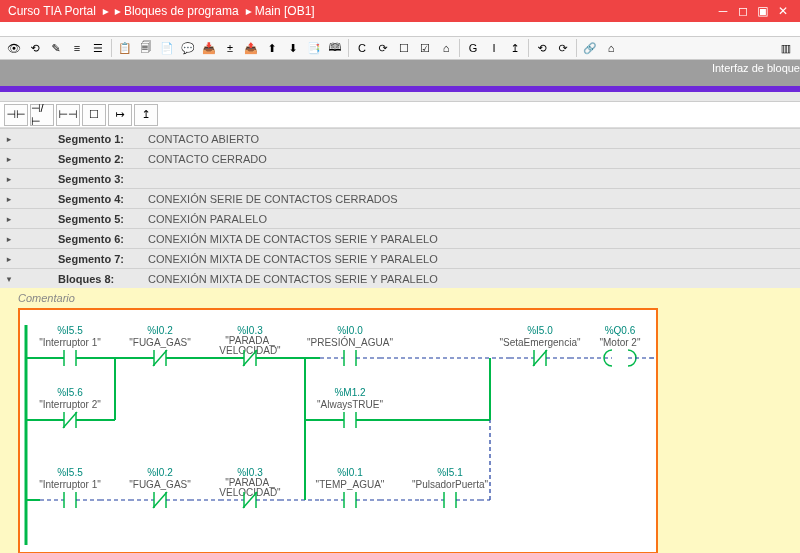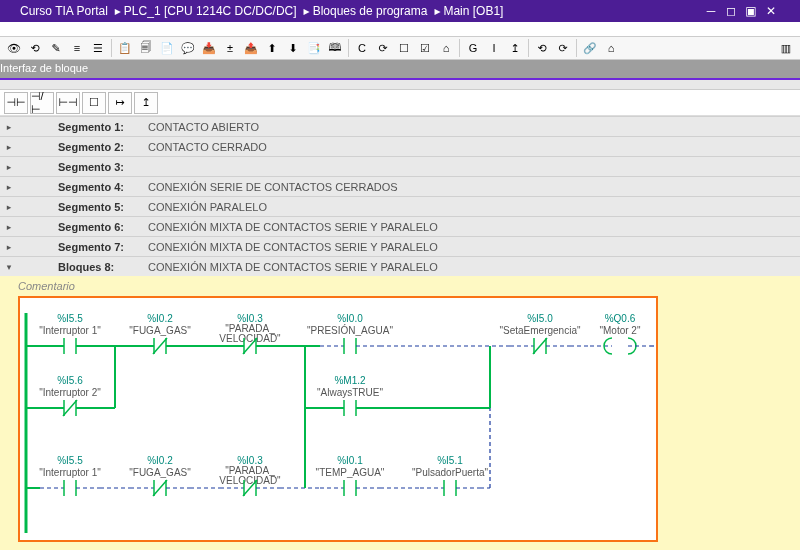--- a/index.html
+++ b/index.html
@@ -1,26 +1,26 @@
 <!DOCTYPE html>
 <html><head>
 <meta charset="utf-8">
 <style>
   * { box-sizing: border-box; margin: 0; padding: 0; font-family: "Segoe UI", Tahoma, sans-serif; }
   body { width: 800px; height: 553px; background: #f0f0f0; overflow: hidden; font-size: 11px; }
-  .titlebar { background: #4c1d95; color: #fff; height: 22px; display: flex; align-items: center; padding: 0 20px; font-size: 12px; }
+  .titlebar { background: #ef4444; color: #fff; height: 22px; display: flex; align-items: center; padding: 0 8px; font-size: 12px; }
   .titlebar .crumb { margin-right: 4px; }
   .titlebar .arrow { margin: 0 3px; }
   .titlebar .spacer { flex: 1; }
   .titlebar .winbtn { width: 18px; height: 14px; display: inline-flex; align-items: center; justify-content: center; margin-left: 2px; }
   .gap { height: 14px; background: #fff; }
   .toolbar { background: #f7f7f7; border-top: 1px solid #ccc; border-bottom: 1px solid #ccc; height: 24px; display: flex; align-items: center; padding: 0 4px; gap: 1px; }
   .tb-btn { width: 20px; height: 20px; display: inline-flex; align-items: center; justify-content: center; border: 1px solid transparent; }
   .tb-sep { width: 1px; height: 18px; background: #ccc; margin: 0 2px; }
-  .interfacebar { background: #9e9e9e; color: #fff; text-align: left; font-size: 11px; height: 20px; line-height: 16px; border-bottom: 2px solid #6d28d9; }
+  .interfacebar { background: #9e9e9e; color: #fff; text-align: right; font-size: 11px; height: 32px; line-height: 16px; border-bottom: 6px solid #6d28d9; }
   .thinbar { height: 10px; background: #e8e8e8; border-bottom: 1px solid #ccc; }
   .ladder-toolbar { background: #fff; height: 26px; display: flex; align-items: center; padding: 2px 4px; gap: 2px; border-bottom: 1px solid #ddd; }
   .lad-btn { width: 24px; height: 22px; border: 1px solid #bbb; background: #fdfdfd; display: inline-flex; align-items: center; justify-content: center; font-size: 11px; }
   .segments { background: #fff; height: calc(553px - 22px - 14px - 24px - 16px - 10px - 26px); overflow-y: scroll; position: relative; }
   .segment-row { display: flex; align-items: center; height: 20px; background: #e9e9e9; border-top: 1px solid #d0d0d0; font-size: 11px; }
   .seg-caret { width: 18px; text-align: center; color: #555; font-size: 9px; }
   .seg-label { width: 90px; font-weight: bold; color: #333; margin-left: 40px; }
   .seg-desc { color: #555; }
   .seg-body { background: #fef9c3; padding: 4px 8px 8px 18px; }
   .comment { color: #888; font-style: italic; font-size: 11px; margin-bottom: 4px; }
@@ -33,21 +33,20 @@
   .wire-on { stroke: #00b84a; stroke-width: 2; fill: none; }
   .wire-off { stroke: #1a3a9e; stroke-width: 1.2; fill: none; stroke-dasharray: 4 3; }
   .coil { stroke: #00b84a; stroke-width: 1.5; fill: none; }
 </style>
 </head>
 <body>
 
 <div class="titlebar">
   <span class="crumb">Curso TIA Portal</span>
   <span class="arrow">▸</span>
-  <span class="crumb">PLC_1 [CPU 1214C DC/DC/DC]</span>
   <span class="arrow">▸</span>
   <span class="crumb">Bloques de programa</span>
   <span class="arrow">▸</span>
   <span class="crumb">Main [OB1]</span>
   <span class="spacer"></span>
   <span class="winbtn">─</span>
   <span class="winbtn">◻</span>
   <span class="winbtn">▣</span>
   <span class="winbtn">✕</span>
 </div>

